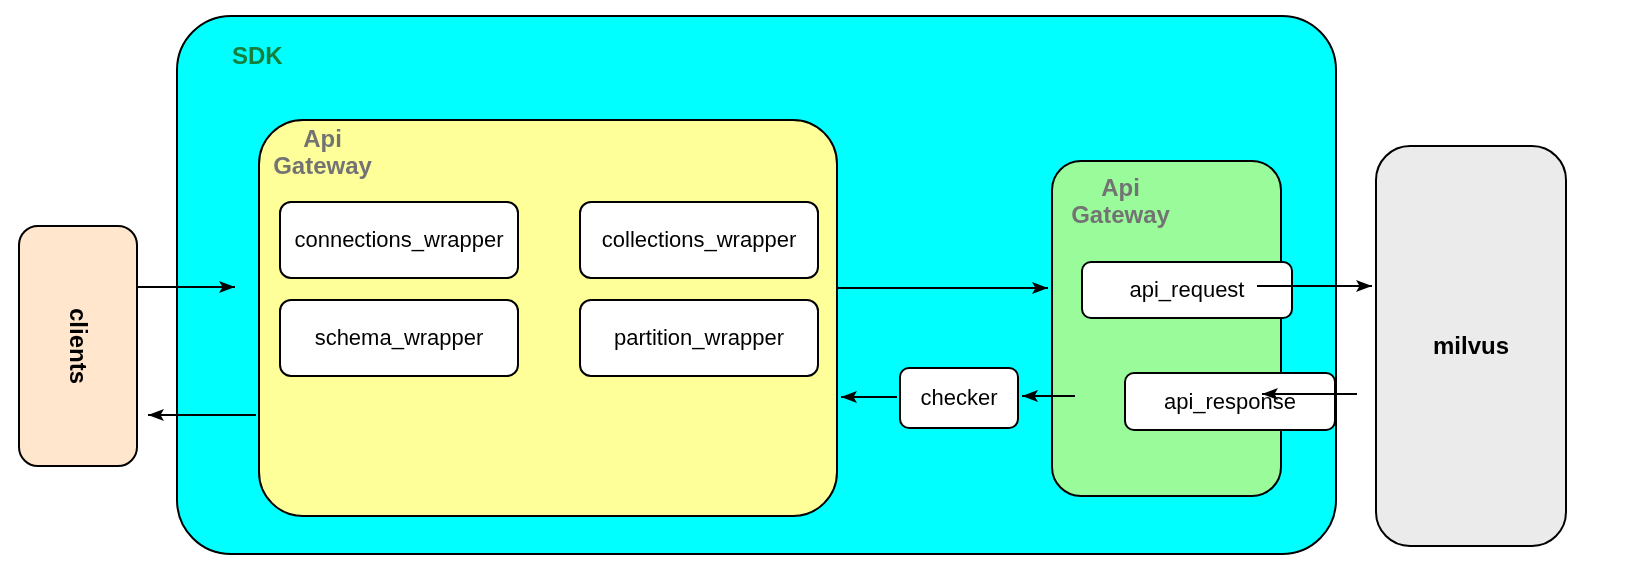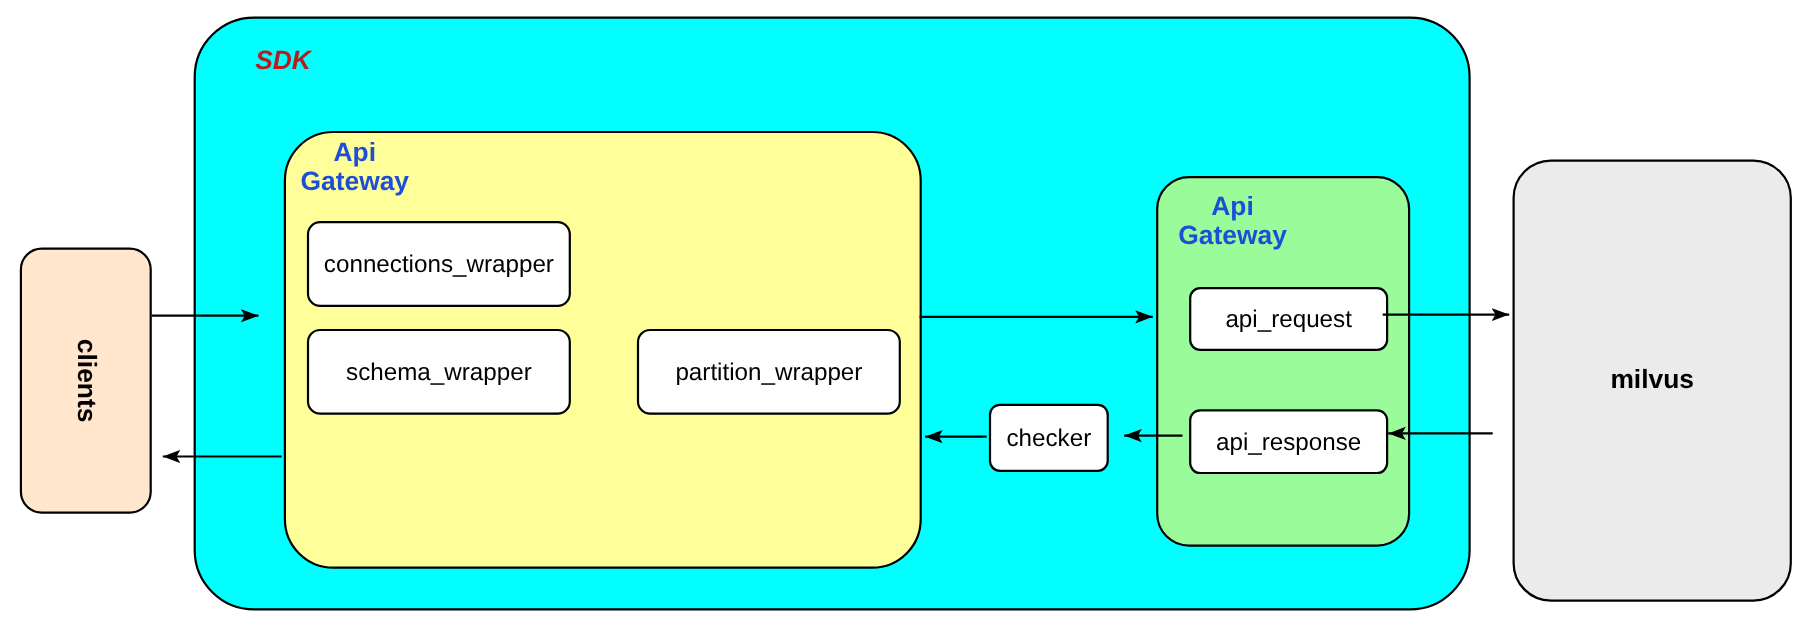--- a/index.html
+++ b/index.html
@@ -18,30 +18,29 @@
   .node {
     position: absolute;
     box-sizing: border-box;
     border: 2px solid var(--border, #000000);
   }
   .container-label {
     position: absolute;
     font-weight: bold;
     font-size: 24px;
     line-height: 26px;
-    color: #b91c1c;
+    color: #15803d;
     white-space: nowrap;
-    font-style: italic;
   }
   .label-stack {
     position: absolute;
     font-weight: bold;
     font-size: 24px;
     line-height: 27px;
-    color: #1d4ed8;
+    color: #737373;
     text-align: center;
   }
   
   #clients {
     left: 18px; top: 225px; width: 120px; height: 242px;
     background: var(--clients-fill, #FFE6CC);
     border-radius: 20px;
     display: flex; align-items: center; justify-content: center;
   }
   #clients .vtext {
@@ -78,52 +77,52 @@
     font-size: 22px;
     color: #000;
   }
   .col1 { left: 19px; }
   .col2 { left: 319px; }
   .row1 { top: 80px; }
   .row2 { top: 178px; }
   .row3 { top: 277px; }
   
   #checker {
-    left: 897px; top: 365px; width: 109px; height: 62px;
+    left: 897px; top: 365px; width: 120px; height: 62px;
     background: var(--node-fill, #FFFFFF);
     border-radius: 10px;
     display: flex; align-items: center; justify-content: center;
     font-size: 22px;
   }
   
   #api-gateway {
     position: absolute;
     left: 873px; top: 143px; width: 231px; height: 337px;
     background: var(--api-gateway-fill, #99FB99);
     border: 2px solid var(--border, #000000);
     border-radius: 30px;
     box-sizing: border-box;
   }
   #api-gateway-label { left: 15px; top: 12px; width: 105px; }
   .gateway-box {
     position: absolute;
-    left: 28px; width: 181px; height: 58px;
+    left: 28px; width: 212px; height: 58px;
     background: var(--node-fill, #FFFFFF);
     border: 2px solid var(--border, #000000);
     border-radius: 10px;
     box-sizing: border-box;
     display: flex; align-items: center; justify-content: center;
     font-size: 22px;
     color: #000;
   }
   #api-request { top: 99px; }
-  #api-response { top: 210px; height: 59px; }
+  #api-response { top: 210px; height: 59px; margin-left: 43px; }
   
   #milvus {
-    left: 1375px; top: 145px; width: 254px; height: 402px;
+    left: 1375px; top: 145px; width: 192px; height: 402px;
     background: var(--milvus-fill, #EBEBEB);
     border-radius: 35px;
     display: flex; align-items: center; justify-content: center;
     font-weight: bold;
     font-size: 24px;
   }
   
   #arrows {
     position: absolute;
     left: 0; top: 0; width: 1634px; height: 574px;
@@ -141,20 +140,21 @@
 
   <div id="sdk" class="node">
     <div id="sdk-label" class="container-label">SDK</div>
 
     <div id="api-wrapper">
       <div id="api-wrapper-label" class="label-stack">
         <div>Api</div>
         <div>Gateway</div>
       </div>
       <div class="wrapper-box col1 row1">connections_wrapper</div>
+      <div class="wrapper-box col2 row1">collections_wrapper</div>
       <div class="wrapper-box col1 row2">schema_wrapper</div>
       <div class="wrapper-box col2 row2">partition_wrapper</div>
     </div>
 
     <div id="checker" class="node" style="left:721px; top:350px; position:absolute;">checker</div>
 
     <div id="api-gateway">
       <div id="api-gateway-label" class="label-stack">
         <div>Api</div>
         <div>Gateway</div>

